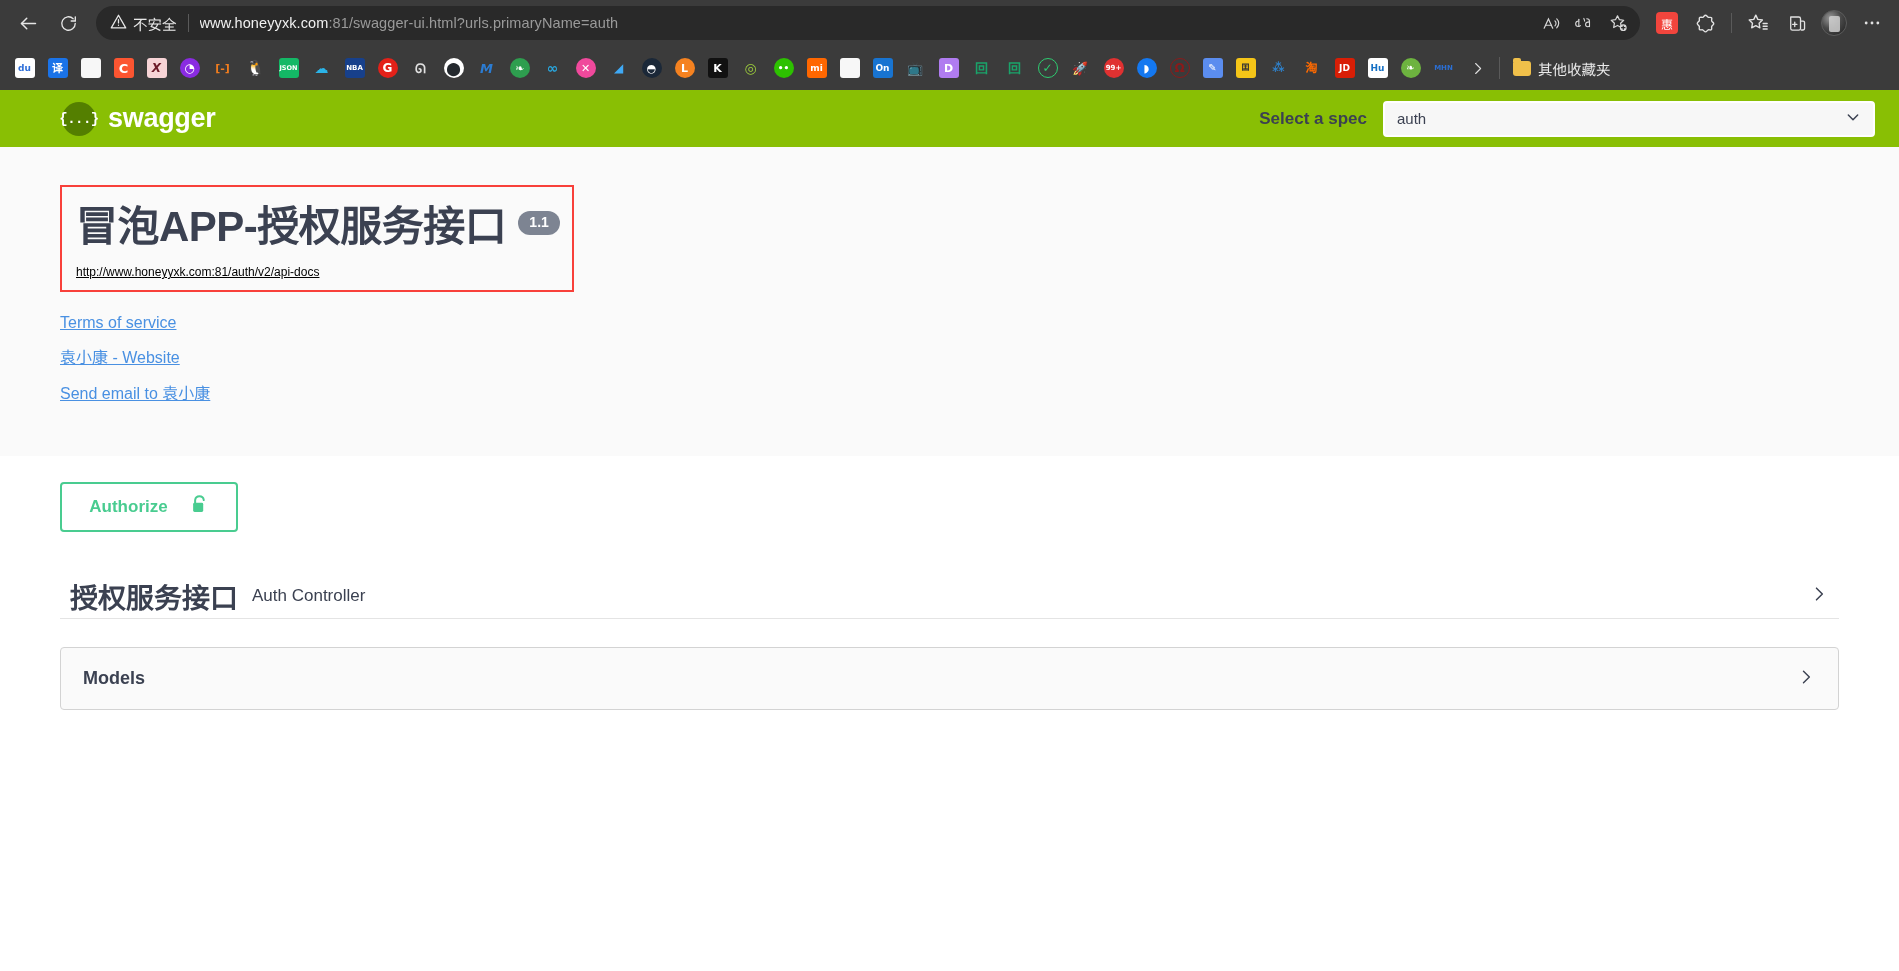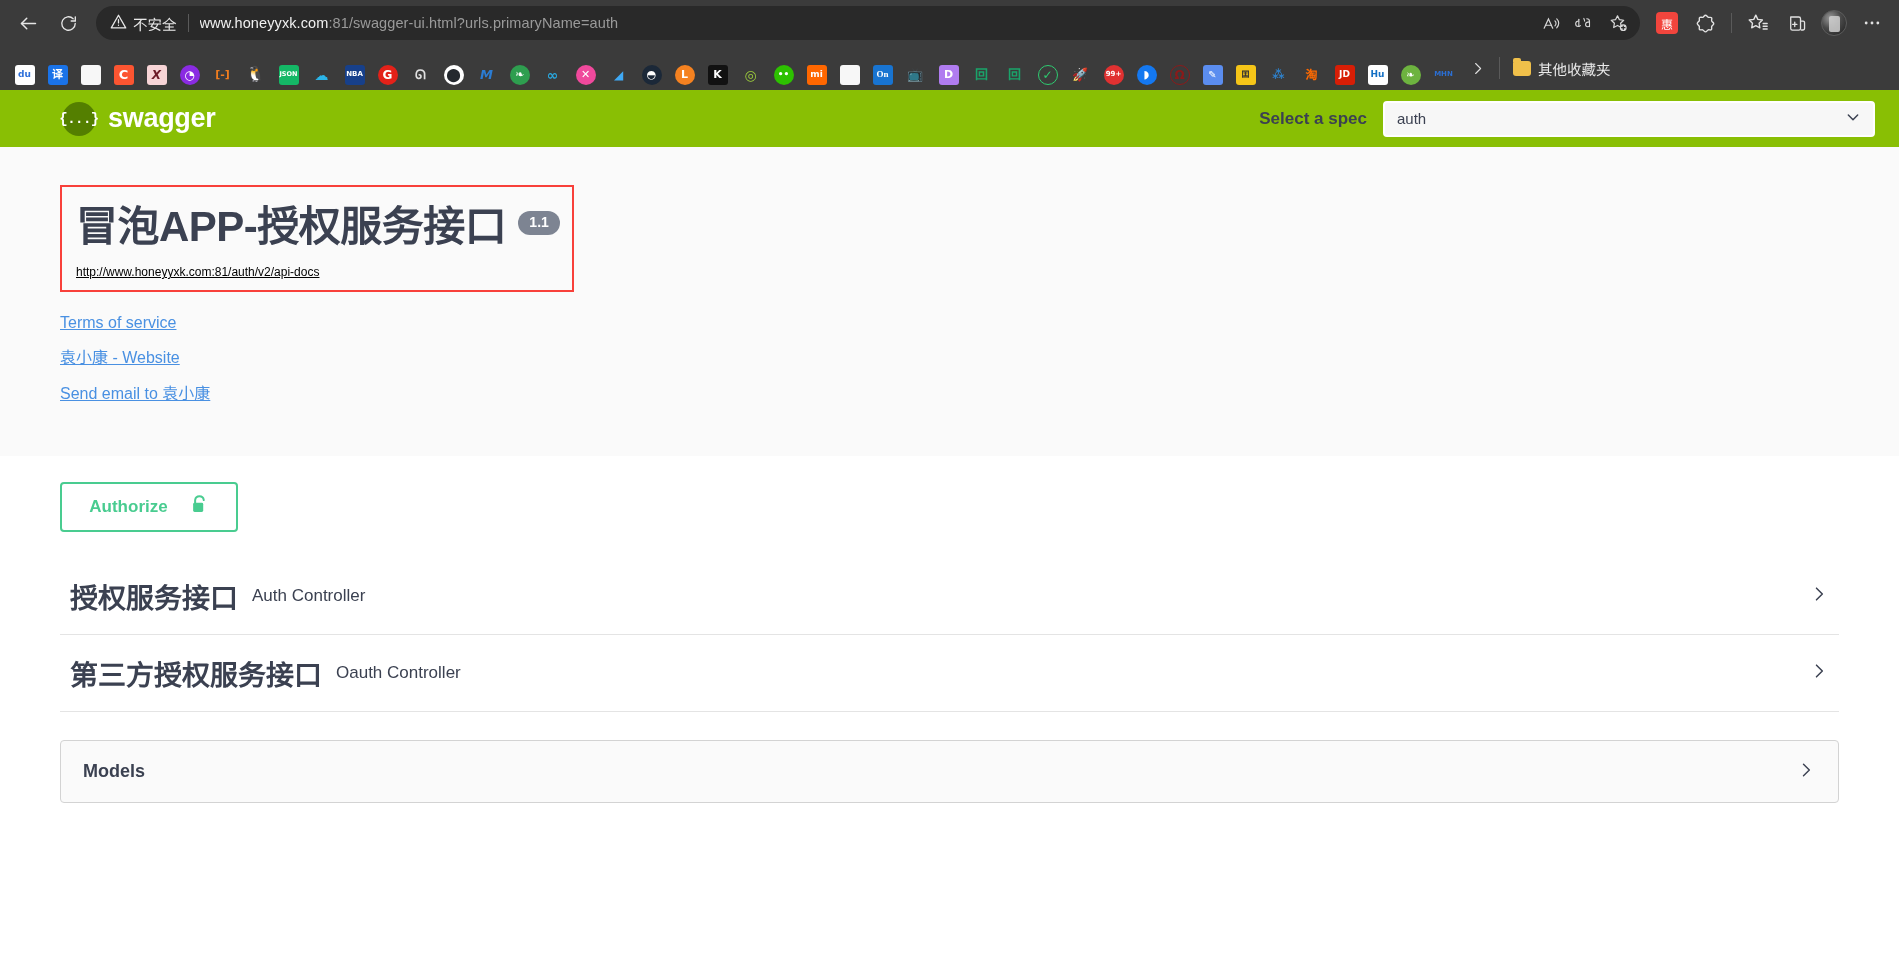--- a/index.html
+++ b/index.html
@@ -122,21 +122,21 @@
     height: 44px;
     display: flex;
     align-items: center;
     padding: 0 8px;
     gap: 0px;
     background: #3b3b3b;
     position: relative;
   }
   .bm {
     width: 33px; height: 33px;
-    display: flex; align-items: flex-end; justify-content: center;
+    display: flex; align-items: center; justify-content: center;
     border-radius: 4px;
     flex: 0 0 auto;
   }
   .bm .fav {
     width: 20px; height: 20px;
     border-radius: 3px;
     display: flex; align-items: center; justify-content: center;
     font-size: 12px;
     font-weight: bold;
     color: #fff;
@@ -310,21 +310,21 @@
     min-width: 178px;
     justify-content: center;
   }
   .lock-ico { display:block; }
 
   
   .tags-wrap { padding: 0 60px; background: #fff; }
   .tag-row {
     display: flex;
     align-items: center;
-    padding: 18px 10px 18px 10px;
+    padding: 18px 10px 2px 10px;
     border-bottom: 1px solid #e4e4e4;
     cursor: pointer;
   }
   .tag-row.last { border-bottom: 1px solid #e4e4e4; }
   .tag-name {
     font-size: 28px;
     font-weight: bold;
     color: #3b4151;
     letter-spacing: 0px;
   }
@@ -531,21 +531,21 @@
     <div class="bm">
         <span class="fav round" style="background:#2dc100;color:#fff;font-size:9px;">••</span>
       </div>
     <div class="bm">
         <span class="fav" style="background:#ff6700;color:#fff;font-size:9px;">mi</span>
       </div>
     <div class="bm">
         <span class="fav" style="background:#f7f7f7;color:#666;"></span>
       </div>
     <div class="bm">
-        <span class="fav" style="background:#1874d1;color:#fff;font-size:9px;font-family:Liberation Serif, serif;">On</span>
+        <span class="fav" style="background:#1874d1;color:#fff;font-size:9px;">On</span>
       </div>
     <div class="bm">
         <span class="fav" style="background:transparent;color:#00a1d6;font-size:13px;">📺</span>
       </div>
     <div class="bm">
         <span class="fav" style="background:#b07cf0;color:#fff;font-size:11px;">D</span>
       </div>
     <div class="bm">
         <span class="fav" style="background:transparent;color:#1aa36a;font-size:13px;">回</span>
       </div>
@@ -661,29 +661,20 @@
     <div class="tag-row">
       <span class="tag-name">授权服务接口</span>
       <span class="tag-desc">Auth Controller</span>
       <span class="tag-chevron">
         <svg width="20" height="20" viewBox="0 0 24 24" fill="none" stroke="currentColor" stroke-width="1.8" stroke-linecap="round" stroke-linejoin="round">
           <path d="M9 5l7 7-7 7"></path>
         </svg>
       </span>
     </div>
 
-    <div class="tag-row last">
-      <span class="tag-name">第三方授权服务接口</span>
-      <span class="tag-desc">Oauth Controller</span>
-      <span class="tag-chevron">
-        <svg width="20" height="20" viewBox="0 0 24 24" fill="none" stroke="currentColor" stroke-width="1.8" stroke-linecap="round" stroke-linejoin="round">
-          <path d="M9 5l7 7-7 7"></path>
-        </svg>
-      </span>
-    </div>
   </div>
 
   <div class="models-wrap">
     <div class="models-box">
       <span class="models-title">Models</span>
       <span class="models-chevron">
         <svg width="20" height="20" viewBox="0 0 24 24" fill="none" stroke="currentColor" stroke-width="1.7" stroke-linecap="round" stroke-linejoin="round">
           <path d="M9 5l7 7-7 7"></path>
         </svg>
       </span>

